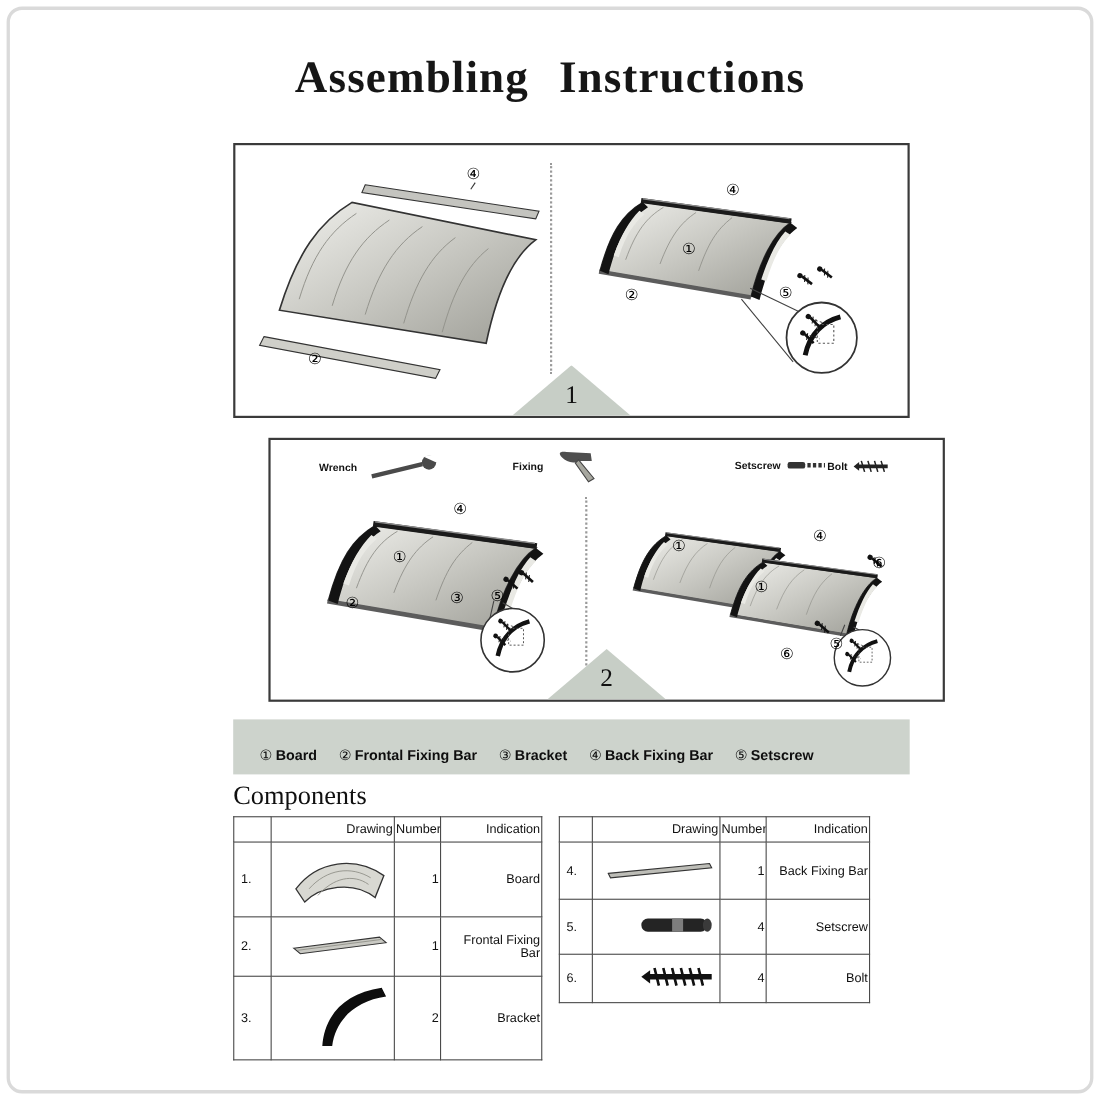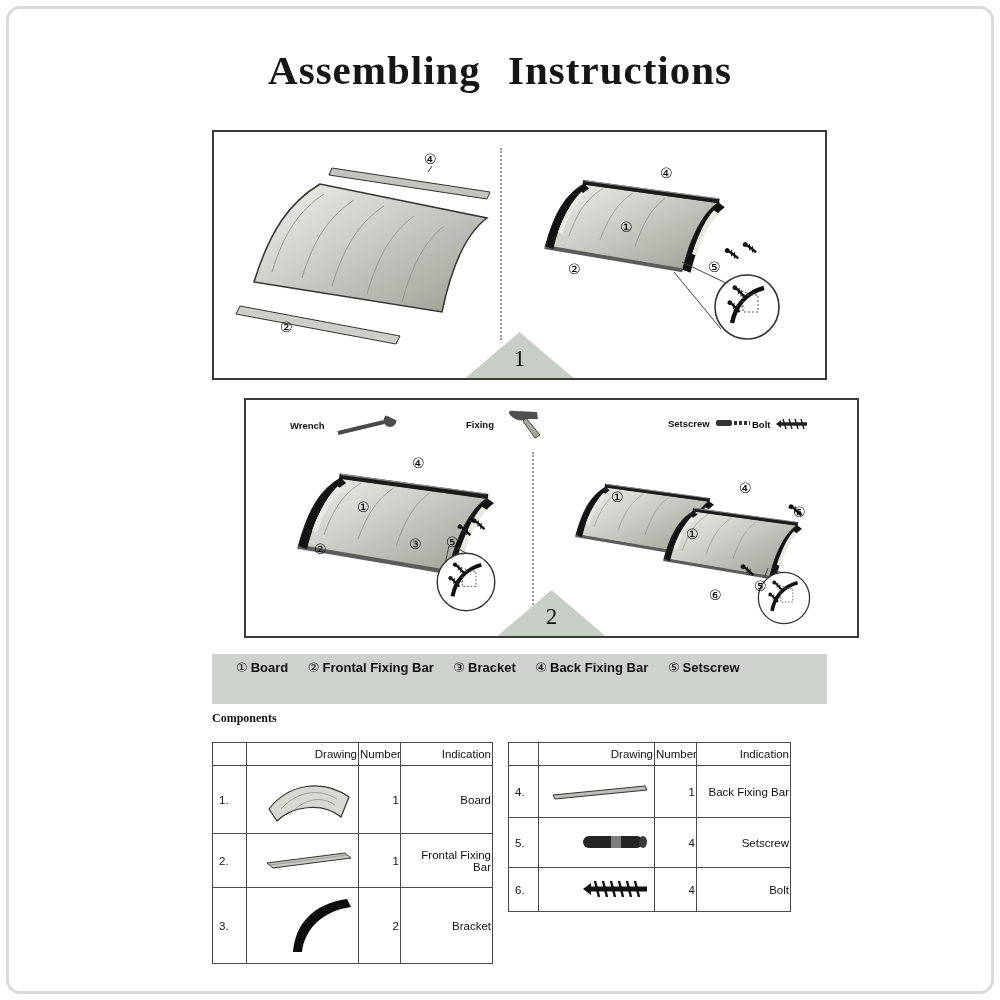--- a/index.html
+++ b/index.html
@@ -16,25 +16,25 @@
   .divider { position:absolute; width:0; border-left:2px dotted #9a9a9a; }
   .diagram { position:absolute; }
   .plabel { position:absolute; font-family:"DejaVu Sans", sans-serif; font-size:14px; line-height:14px; color:#000; }
   .step-marker { position:absolute; bottom:0; left:50%; transform:translateX(-50%); width:108px; height:46px; }
   .step-marker .tri { position:absolute; inset:0; background:#c7cec6; clip-path:polygon(50% 0, 100% 100%, 0 100%); }
   .step-marker .num { position:absolute; top:14px; left:0; width:100%; text-align:center;
                       font-family:"Liberation Serif", serif; font-size:23px; color:#111; }
   .tool { position:absolute; display:flex; align-items:center; gap:5px; }
   .tool .tlabel { font-size:9.5px; font-weight:bold; white-space:nowrap; }
   .legend { position:absolute; left:212px; top:654px; width:615px; height:50px; background:#cdd3cc;
-            padding:4px 0 0 24px; font-size:13px; font-weight:bold; line-height:19px; color:#0e0e0e; }
+            padding:23px 0 0 24px; font-size:13px; font-weight:bold; line-height:19px; color:#0e0e0e; }
   .legend .item { margin-right:16px; white-space:nowrap; }
   .legend .lnum { font-family:"DejaVu Sans", sans-serif; font-weight:normal; margin-right:3px; }
   .components-heading { position:absolute; left:212px; top:711px; font-family:"Liberation Serif", serif;
-                        font-weight:bold; font-size:12px; color:#101010; }
+                        font-weight:normal; font-size:24px; color:#101010; }
   table.ctable { position:absolute; border-collapse:collapse; font-size:11.5px; table-layout:fixed; background:#fff; }
   .ctable td, .ctable th { border:1.5px solid #4a4a4a; text-align:right; vertical-align:middle; padding:1px; overflow:hidden; }
   .ctable th { font-weight:normal; height:23px; font-size:11.5px; }
   .ctable td.idx { text-align:left; padding-left:6px; }
   #table-left { left:212px; top:742px; width:280px; }
   #table-right { left:508px; top:742px; width:282px; }
 </style>
 </head>
 <body>
 

